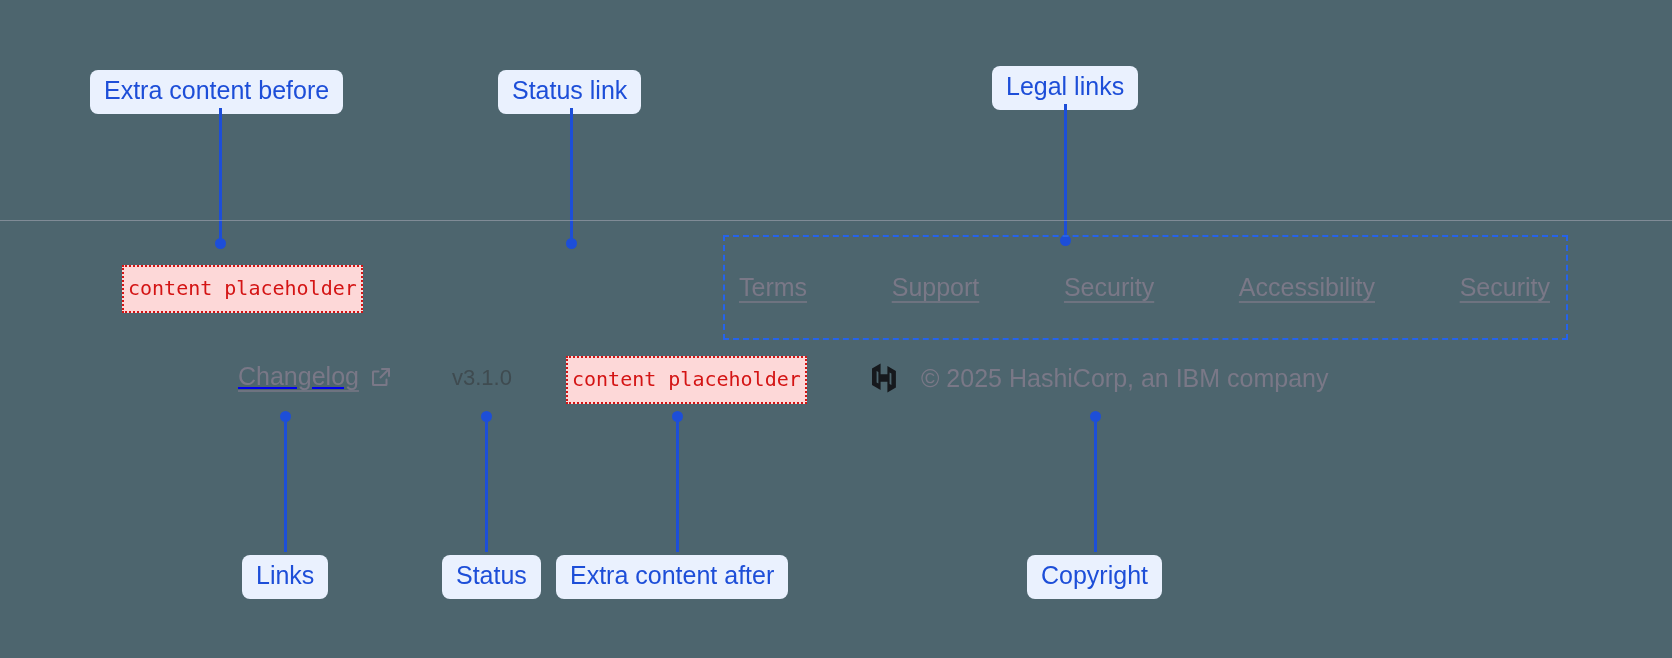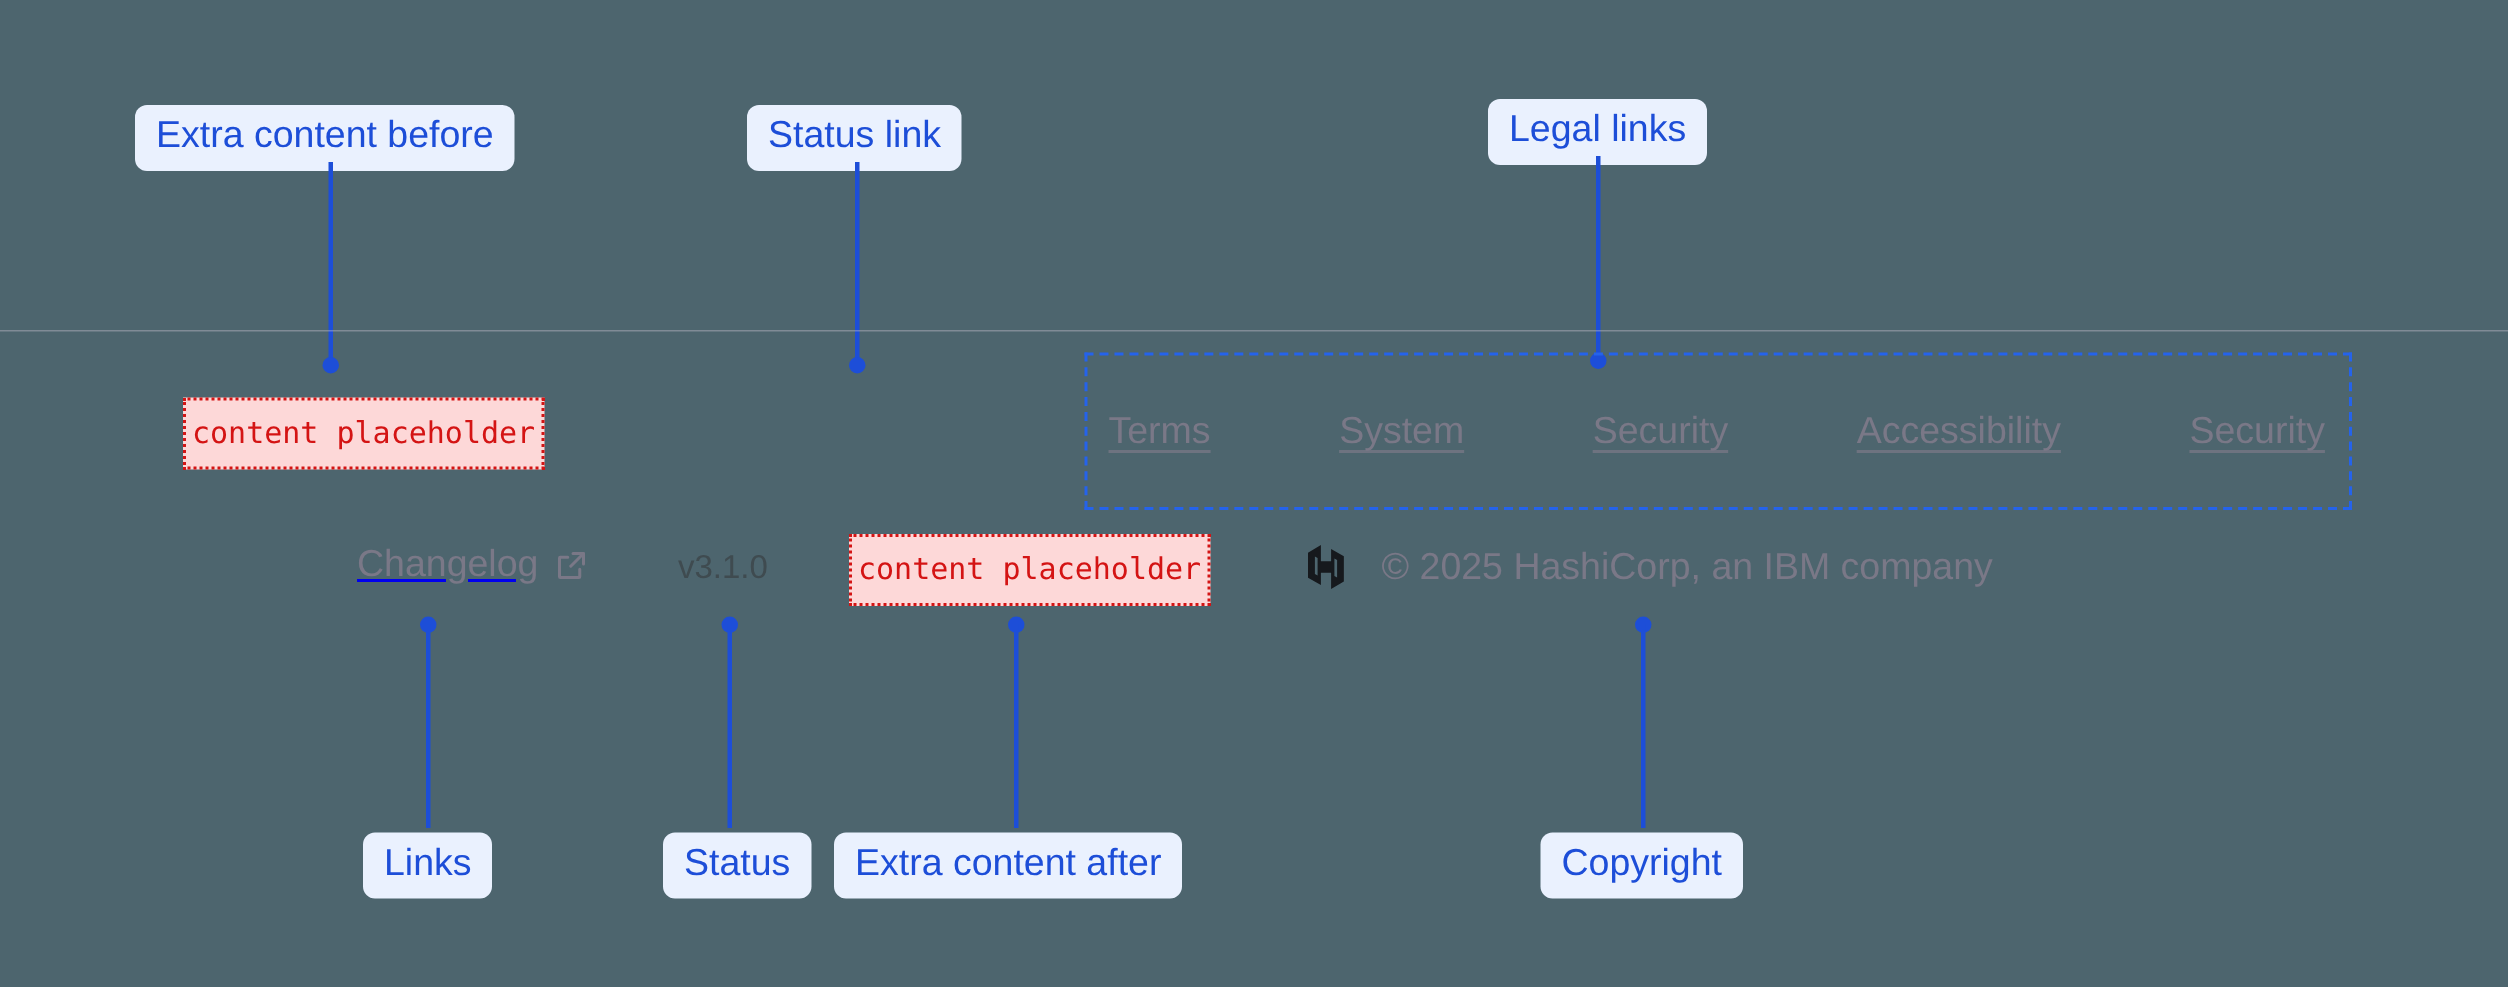--- a/index.html
+++ b/index.html
@@ -106,20 +106,21 @@
     position: absolute;
     left: 238px;
     top: 342px;
     display: flex;
     align-items: center;
     gap: 10px;
   }
   .changelog-text {
     font-size: 25px;
     color: #7a7887;
+    text-decoration: underline;
     text-underline-offset: 5px;
     text-decoration-thickness: 2px;
     text-decoration-color: rgba(122,120,135,0.75);
     white-space: nowrap;
   }
   .ext-icon { width: 24px; height: 24px; display: block; }
 
   .version-text {
     position: absolute;
     left: 452px;
@@ -187,21 +188,21 @@
   <div class="dot" style="left:1060px; top:215px;"></div>
 
   <div class="footer-divider"></div>
 
   <div class="placeholder-chip" id="placeholder-before">content placeholder</div>
 
 
   <div class="legal-links">
     <div class="legal-links-inner">
       <a class="legal-link" href="#">Terms</a>
-      <a class="legal-link" href="#">System</a>
+      <a class="legal-link" href="#">Support</a>
       <a class="legal-link" href="#">Security</a>
       <a class="legal-link" href="#">Accessibility</a>
       <a class="legal-link" href="#">Security</a>
     </div>
   </div>
 
   <a class="changelog-link" href="#">
     <span class="changelog-text">Changelog</span>
     <span>
       <svg class="ext-icon" viewBox="0 0 24 24" fill="none" stroke="#7a7887" stroke-width="2" stroke-linecap="round" stroke-linejoin="round">

